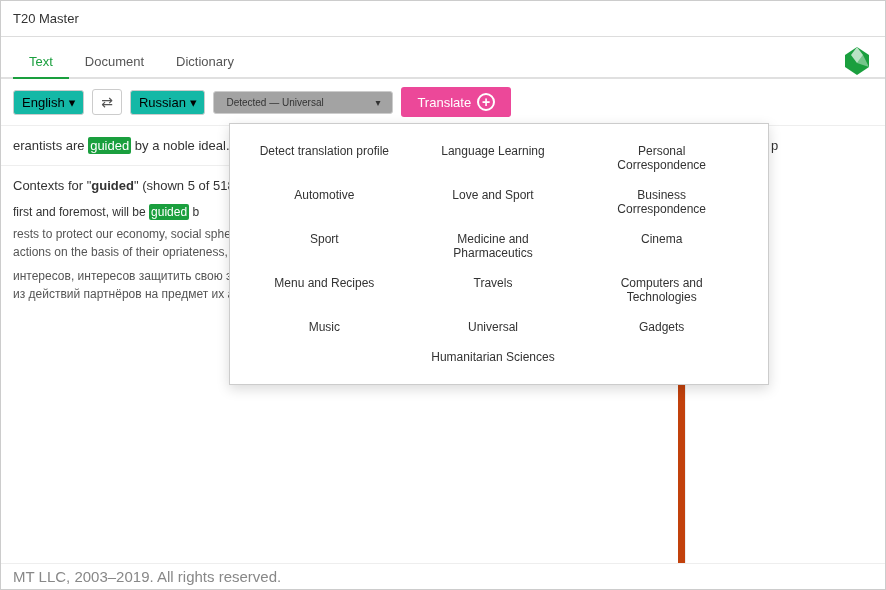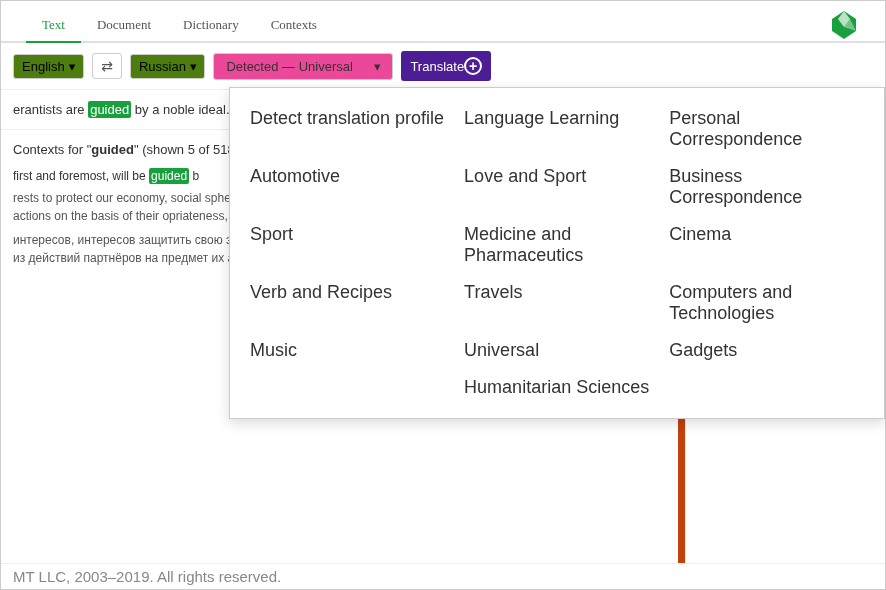--- a/index.html
+++ b/index.html
@@ -5,37 +5,37 @@
     * { box-sizing: border-box; margin: 0; padding: 0; }
     body { font-family: 'Segoe UI', Arial, sans-serif; font-size: 13px; background: #f0f0f0; width: 886px; height: 590px; overflow: hidden; }
 
     .app-window { width: 886px; height: 590px; background: #fff; display: flex; flex-direction: column; border: 1px solid #ccc; }
 
     
     .title-bar { background: #fff; border-bottom: 1px solid #ddd; padding: 8px 12px; display: flex; align-items: center; height: 36px; }
     .title-bar-text { font-size: 13px; color: #333; }
 
     
-    .tab-bar { display: flex; align-items: flex-end; border-bottom: 2px solid #e0e0e0; padding: 0 25px; background: #fff; height: 42px; position: relative; font-family: Liberation Serif, serif; }
+    .tab-bar { display: flex; align-items: flex-end; border-bottom: 2px solid #e0e0e0; padding: 0 12px; background: #fff; height: 42px; position: relative; }
     .tab { padding: 8px 16px; cursor: pointer; font-size: 13px; color: #555; border-bottom: 2px solid transparent; margin-bottom: -2px; }
     .tab.active { color: #1a9f3e; border-bottom: 2px solid #1a9f3e; font-weight: 500; }
     .logo { margin-left: auto; width: 32px; height: 32px; }
     .logo svg { width: 32px; height: 32px; }
 
     
     .toolbar { display: flex; align-items: center; gap: 8px; padding: 8px 12px; background: #fff; border-bottom: 1px solid #eee; position: relative; }
-    .lang-select { border: 1px solid #ccc; border-radius: 3px; padding: 4px 8px; font-size: 13px; background: #4d7c0f; cursor: pointer; display: flex; align-items: center; gap: 4px; }
+    .lang-select { border: 1px solid #ccc; border-radius: 3px; padding: 4px 8px; font-size: 13px; background: #14b8a6; cursor: pointer; display: flex; align-items: center; gap: 4px; }
     .swap-btn { border: 1px solid #ccc; border-radius: 3px; padding: 4px 8px; background: #fff; cursor: pointer; color: #555; font-size: 14px; }
-    .detected-btn { border: 1px solid #ccc; border-radius: 3px; padding: 5px 12px; font-size: 13px; background: #ec4899; cursor: pointer; display: flex; align-items: center; gap: 6px; color: #333; min-width: 180px; justify-content: space-between; }
-    .translate-btn { background: #4c1d95; color: #fff; border: none; border-radius: 3px; padding: 6px 9px; font-size: 13px; cursor: pointer; display: flex; align-items: center; }
+    .detected-btn { border: 1px solid #ccc; border-radius: 3px; padding: 5px 12px; font-size: 10px; background: #a3a3a3; cursor: pointer; display: flex; align-items: center; gap: 6px; color: #333; min-width: 180px; justify-content: space-between; }
+    .translate-btn { background: #ec4899; color: #fff; border: none; border-radius: 3px; padding: 6px 16px; font-size: 13px; cursor: pointer; display: flex; align-items: center; gap: 6px; }
     .translate-btn .plus-circle { display: inline-flex; align-items: center; justify-content: center; width: 18px; height: 18px; border: 2px solid #fff; border-radius: 50%; font-size: 14px; font-weight: bold; line-height: 1; }
 
     
     .dropdown-menu { position: absolute; top: 44px; left: 228px; background: #fff; border: 1px solid #ccc; box-shadow: 0 4px 12px rgba(0,0,0,0.15); z-index: 100; padding: 12px 16px; display: grid; grid-template-columns: 1fr 1fr 1fr; gap: 0; min-width: 540px; }
-    .dropdown-item { padding: 8px 16px 8px 4px; font-size: 18px; color: #333; cursor: pointer; white-space: nowrap; }
+    .dropdown-item { padding: 8px 16px 8px 4px; font-size: 12px; color: #333; cursor: pointer; white-space: nowrap; text-align: center; }
     .dropdown-item.detect-profile { color: #333; font-weight: 400; grid-column: 1; padding-bottom: 12px; }
 
     
     .main-content { display: flex; flex: 1; overflow: hidden; }
     .highlighted { background: #1a9f3e; color: #fff; padding: 1px 2px; border-radius: 2px; }
 
     .contexts-header { font-size: 13px; color: #333; margin-bottom: 8px; padding-bottom: 4px; }
     .contexts-header strong { font-weight: 600; }
     .context-text { font-size: 12px; color: #555; line-height: 1.5; margin-bottom: 6px; }
     .dict-title { font-size: 13px; color: #333; margin-bottom: 6px; }
@@ -45,33 +45,33 @@
     .dict-translations { color: #555; font-size: 12px; line-height: 1.7; }
 
     
     .footer { padding: 4px 12px; font-size: 15px; color: #888; border-top: 1px solid #eee; background: #fff; }
   </style>
 </head>
 <body>
 
 <div class="app-window">
 
+  <div class="title-bar">
+    <span class="title-bar-text">T20 Master</span>
+  </div>
 
   <div class="tab-bar">
     <div class="tab active">
       <span>Text</span>
     </div>
     <div class="tab">
       <span>Document</span>
     </div>
     <div class="tab">
       <span>Dictionary</span>
-    </div>
-    <div class="tab">
-      <span>Contexts</span>
     </div>
 
     <div class="logo" style="margin-left:auto;">
       <svg viewBox="0 0 32 32" xmlns="http://www.w3.org/2000/svg">
         <polygon points="16,2 28,10 28,22 16,30 4,22 4,10" fill="#1a9f3e"></polygon>
         <polygon points="16,2 22,10 16,18 10,10" fill="#fff" opacity="0.7"></polygon>
         <polygon points="22,10 28,22 16,18" fill="#fff" opacity="0.4"></polygon>
       </svg>
     </div>
   </div>
@@ -102,21 +102,21 @@
       <div class="dropdown-item">Personal<br>Correspondence</div>
 
       <div class="dropdown-item">Automotive</div>
       <div class="dropdown-item">Love and Sport</div>
 
       <div class="dropdown-item">Business<br>Correspondence</div>
       <div class="dropdown-item">Sport</div>
       <div class="dropdown-item">Medicine and<br>Pharmaceutics</div>
 
       <div class="dropdown-item">Cinema</div>
-      <div class="dropdown-item">Verb and Recipes</div>
+      <div class="dropdown-item">Menu and Recipes</div>
       <div class="dropdown-item">Travels</div>
 
       <div class="dropdown-item">Computers and<br>Technologies</div>
       <div class="dropdown-item">Music</div>
       <div class="dropdown-item">Universal</div>
 
       <div class="dropdown-item">Gadgets</div>
       <div class="dropdown-item"></div>
 
       <div class="dropdown-item">Humanitarian Sciences</div>

